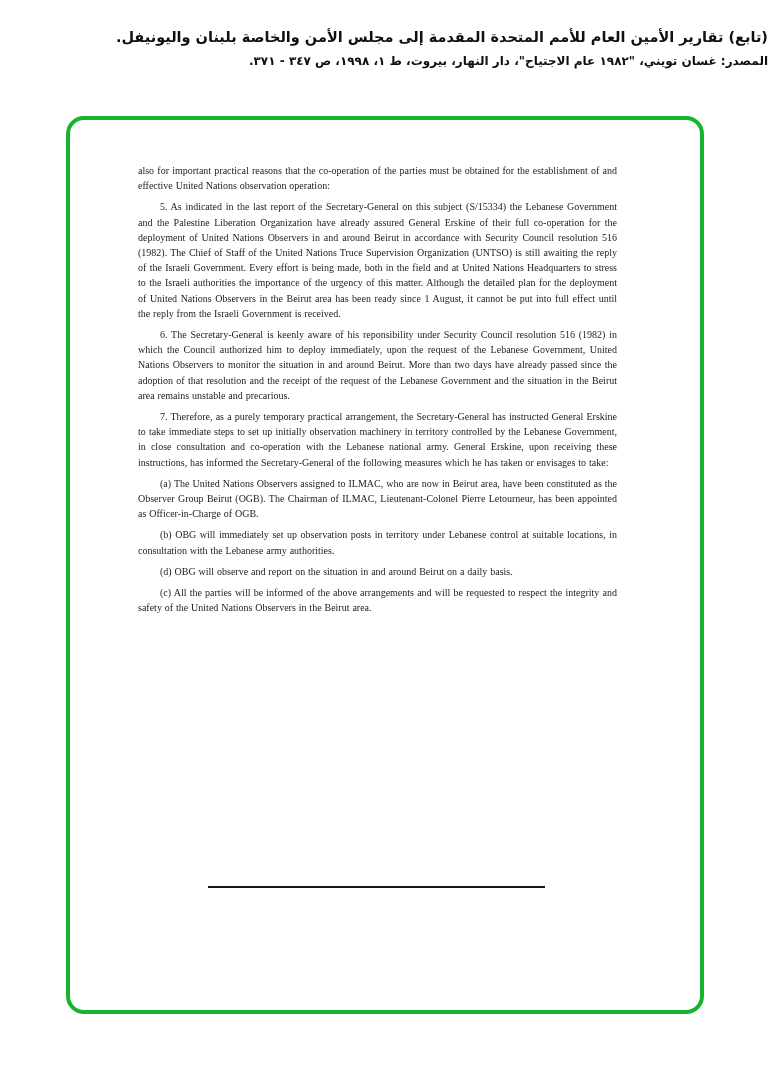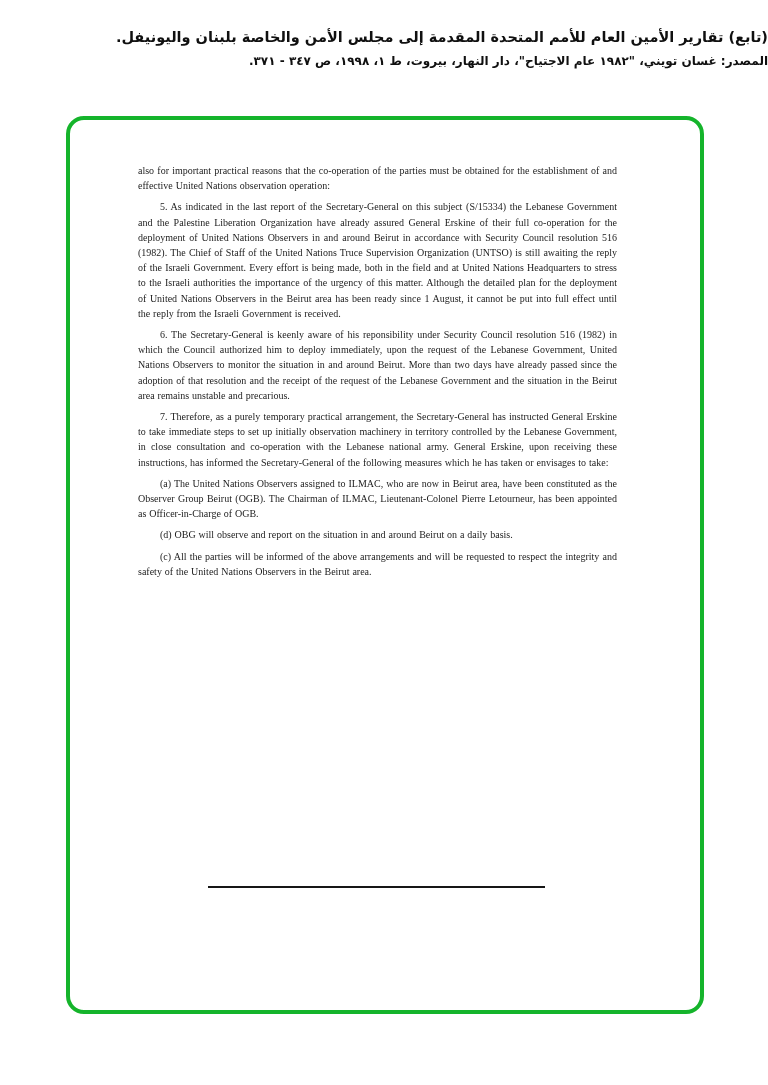--- a/index.html
+++ b/index.html
@@ -61,19 +61,20 @@
     <div class="header-source" dir="rtl">المصدر: غسان تويني، "١٩٨٢ عام الاجتياح"، دار النهار، بيروت، ط ١، ١٩٩٨، ص ٣٤٧ - ٣٧١.</div>
   </div>
 
   <div class="frame" style="border-color: rgb(21, 180, 43);">
     <div class="doc">
       <p class="no-indent">also for important practical reasons that the co-operation of the parties must be obtained for the establishment of and effective United Nations observation operation:</p>
       <p>5. As indicated in the last report of the Secretary-General on this subject (S/15334) the Lebanese Government and the Palestine Liberation Organization have already assured General Erskine of their full co-operation for the deployment of United Nations Observers in and around Beirut in accordance with Security Council resolution 516 (1982). The Chief of Staff of the United Nations Truce Supervision Organization (UNTSO) is still awaiting the reply of the Israeli Government. Every effort is being made, both in the field and at United Nations Headquarters to stress to the Israeli authorities the importance of the urgency of this matter. Although the detailed plan for the deployment of United Nations Observers in the Beirut area has been ready since 1 August, it cannot be put into full effect until the reply from the Israeli Government is received.</p>
       <p>6. The Secretary-General is keenly aware of his reponsibility under Security Council resolution 516 (1982) in which the Council authorized him to deploy immediately, upon the request of the Lebanese Government, United Nations Observers to monitor the situation in and around Beirut. More than two days have already passed since the adoption of that resolution and the receipt of the request of the Lebanese Government and the situation in the Beirut area remains unstable and precarious.</p>
       <p>7. Therefore, as a purely temporary practical arrangement, the Secretary-General has instructed General Erskine to take immediate steps to set up initially observation machinery in territory controlled by the Lebanese Government, in close consultation and co-operation with the Lebanese national army. General Erskine, upon receiving these instructions, has informed the Secretary-General of the following measures which he has taken or envisages to take:</p>
       <p>(a) The United Nations Observers assigned to ILMAC, who are now in Beirut area, have been constituted as the Observer Group Beirut (OGB). The Chairman of ILMAC, Lieutenant-Colonel Pierre Letourneur, has been appointed as Officer-in-Charge of OGB.</p>
+      <p>(b) OBG will immediately set up observation posts in territory under Lebanese control at suitable locations, in consultation with the Lebanese army authorities.</p>
       <p>(d) OBG will observe and report on the situation in and around Beirut on a daily basis.</p>
       <p>(c) All the parties will be informed of the above arrangements and will be requested to respect the integrity and safety of the United Nations Observers in the Beirut area.</p>
     </div>
     <div class="rule"></div>
   </div>
 
 </div>
 
 </body></html>

